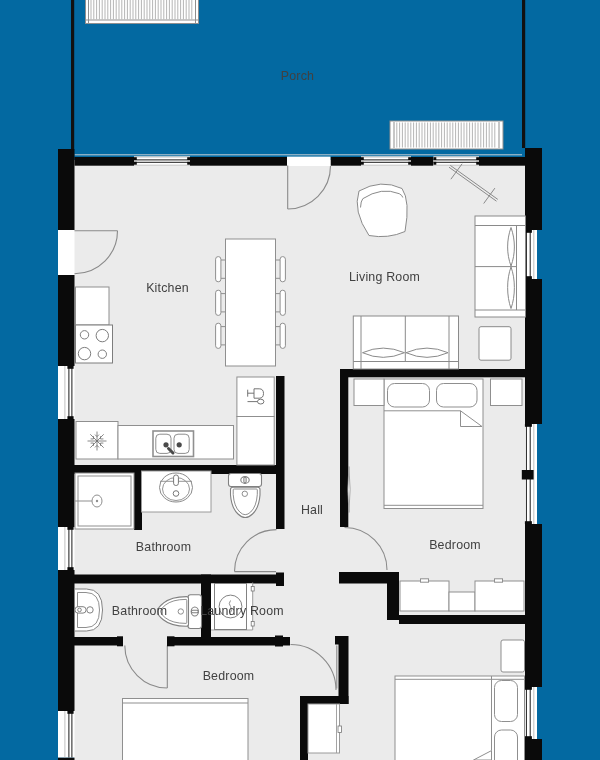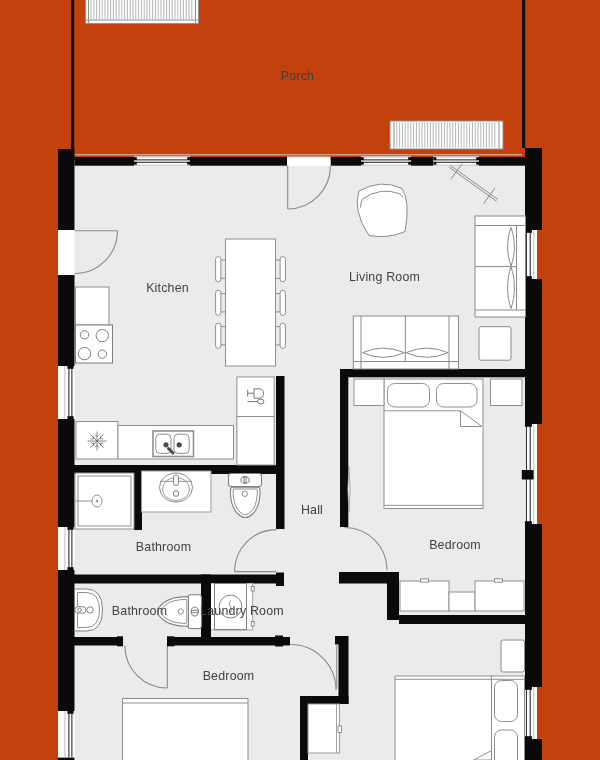--- a/index.html
+++ b/index.html
@@ -1,16 +1,16 @@
 <!DOCTYPE html>
 <html><head>
 <meta charset="utf-8">
 <style>
   html,body{margin:0;padding:0;background:#ffffff;}
-  #plan{width:600px;height:760px;position:relative;overflow:hidden;background:#c2410c;}
+  #plan{width:600px;height:760px;position:relative;overflow:hidden;background:#0369a1;}
   svg{display:block;}
   text{font-family:"Liberation Sans", sans-serif;fill:#414141;letter-spacing:0.2px;}
 </style>
 </head>
 <body>
 <div id="plan">
 <svg width="600" height="760" viewBox="0 0 600 760" xmlns="http://www.w3.org/2000/svg">
 
 <rect x="74" y="160" width="452" height="600" fill="#ebebeb"></rect>
 

